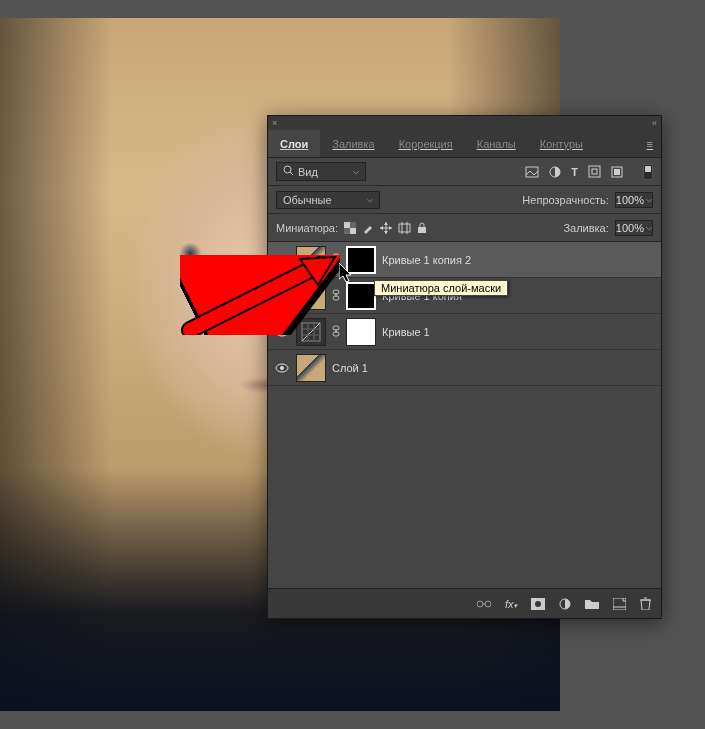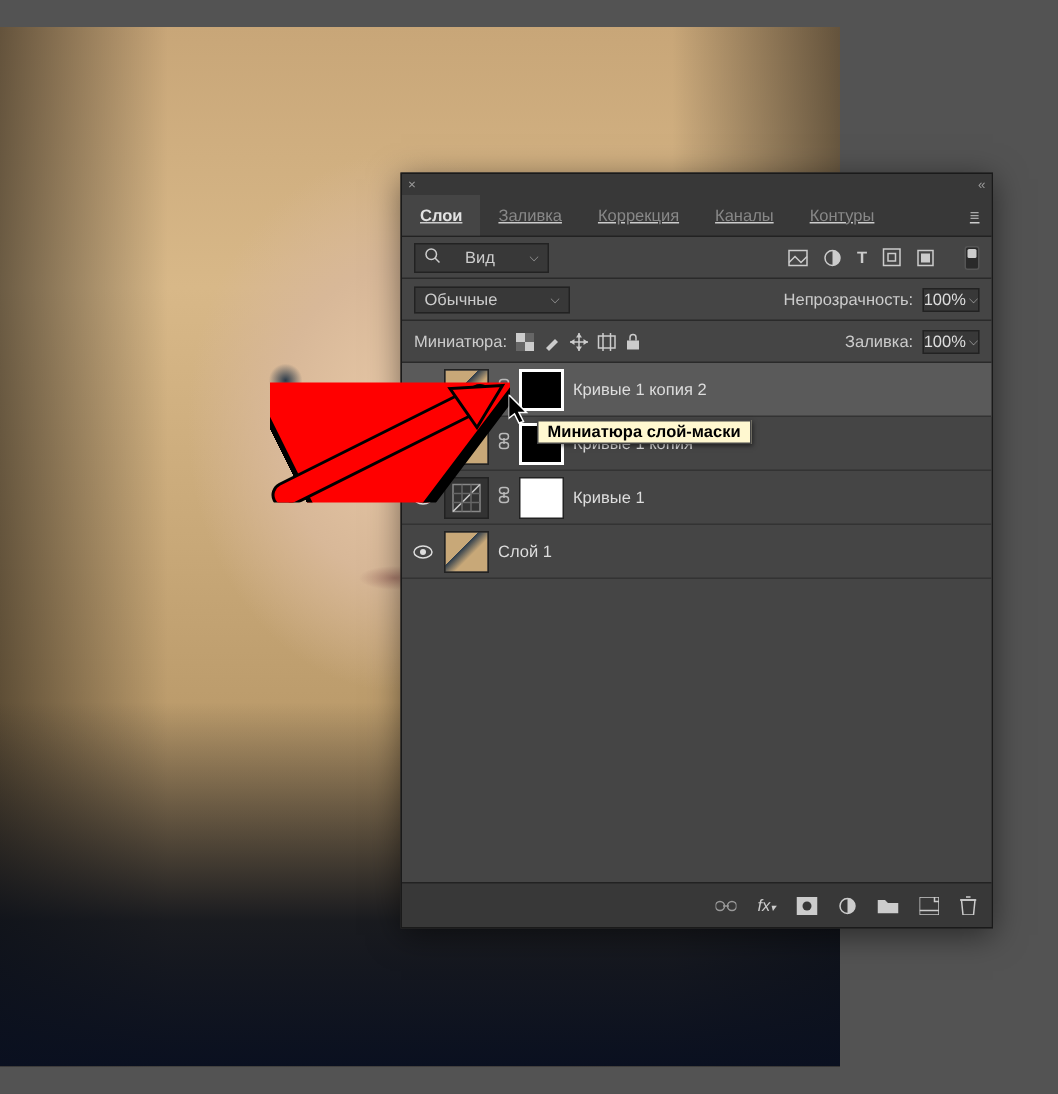--- a/index.html
+++ b/index.html
@@ -106,21 +106,21 @@
     background: #454545;
     border-bottom: 1px solid #2a2a2a;
   }
   .dropdown {
     display: inline-flex;
     align-items: center;
     background: #383838;
     border: 1px solid #222;
     padding: 2px 6px;
     color: #ccc;
-    gap: 16px;
+    gap: 4px;
     cursor: pointer;
     text-align: center;
   }
   .dropdown .chev { font-size: 8px; color: #aaa; }
   .icon-row { display: flex; gap: 10px; align-items: center; }
   .icon-row svg, .lockbar svg, .bottombar svg { display: block; }
   .pill {
     display: inline-flex;
     align-items: center;
     background: #383838;
@@ -427,21 +427,21 @@
     <span>
         <svg width="11" height="13">
           <path d="M1 3 L10 3 L9 13 L2 13 Z" fill="none" stroke="#ccc"></path>
           <line x1="0" y1="3" x2="11" y2="3" stroke="#ccc"></line>
           <line x1="4" y1="1" x2="7" y2="1" stroke="#ccc"></line>
         </svg>
       </span>
   </div>
 </div>
 
-<div class="tooltip" style="left:358px; top:280px;font-weight:bold;">Миниатюра слой-маски</div>
+<div class="tooltip" style="left:374px; top:280px;">Миниатюра слой-маски</div>
 
 <svg class="arrow" viewBox="0 0 160 80">
   <defs>
     <marker id="ah" markerWidth="12" markerHeight="12" refX="10" refY="6" orient="auto">
       <path d="M0 0 L12 6 L0 12 Z" fill="#ff0000" stroke="#000" stroke-width="0.5"></path>
     </marker>
   </defs>
   <line x1="10" y1="75" x2="145" y2="8" stroke="#ff0000" stroke-width="14" marker-end="url(#ah)"></line>
   <line x1="10" y1="75" x2="145" y2="8" stroke="#000" stroke-width="16" opacity="0"></line>
   <line x1="10" y1="75" x2="140" y2="10" stroke="#000" stroke-width="18" stroke-linecap="round" opacity="1"></line>

